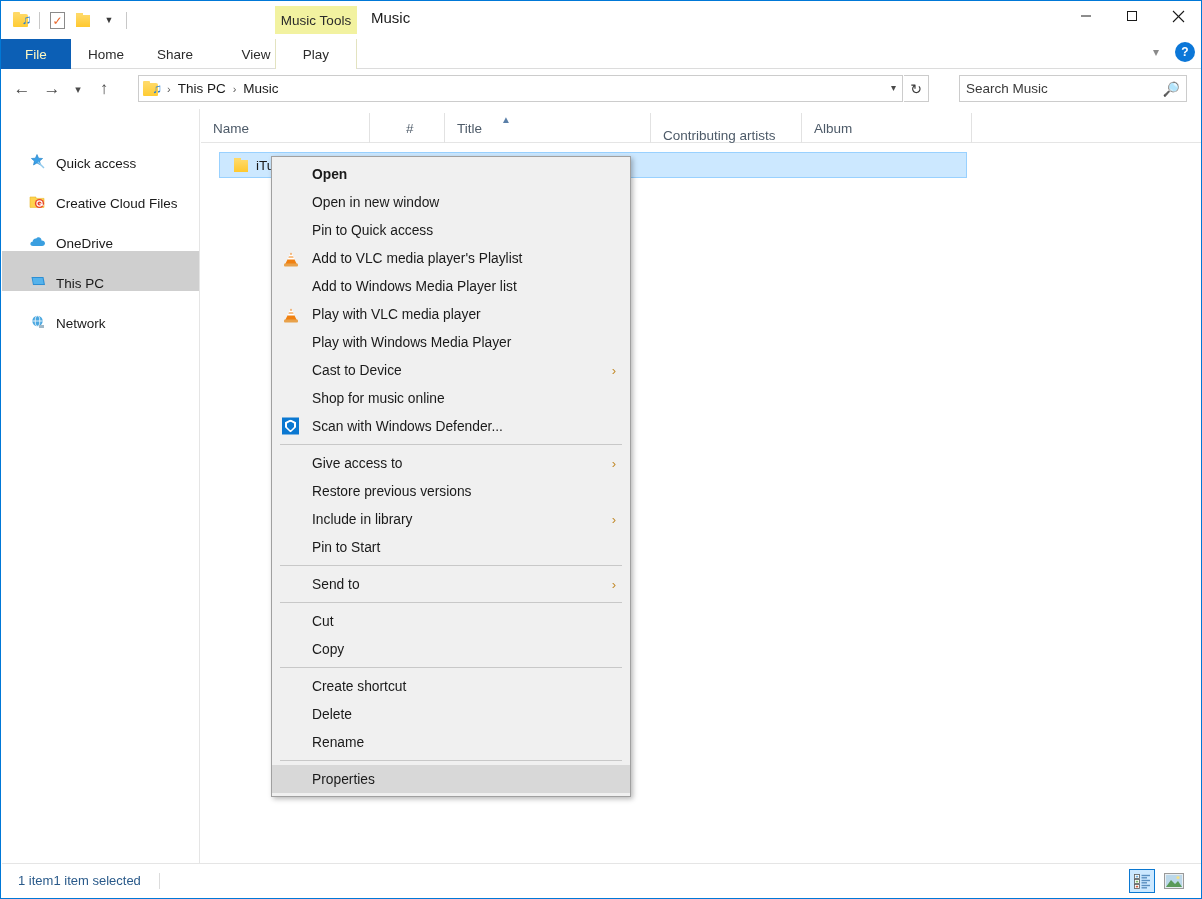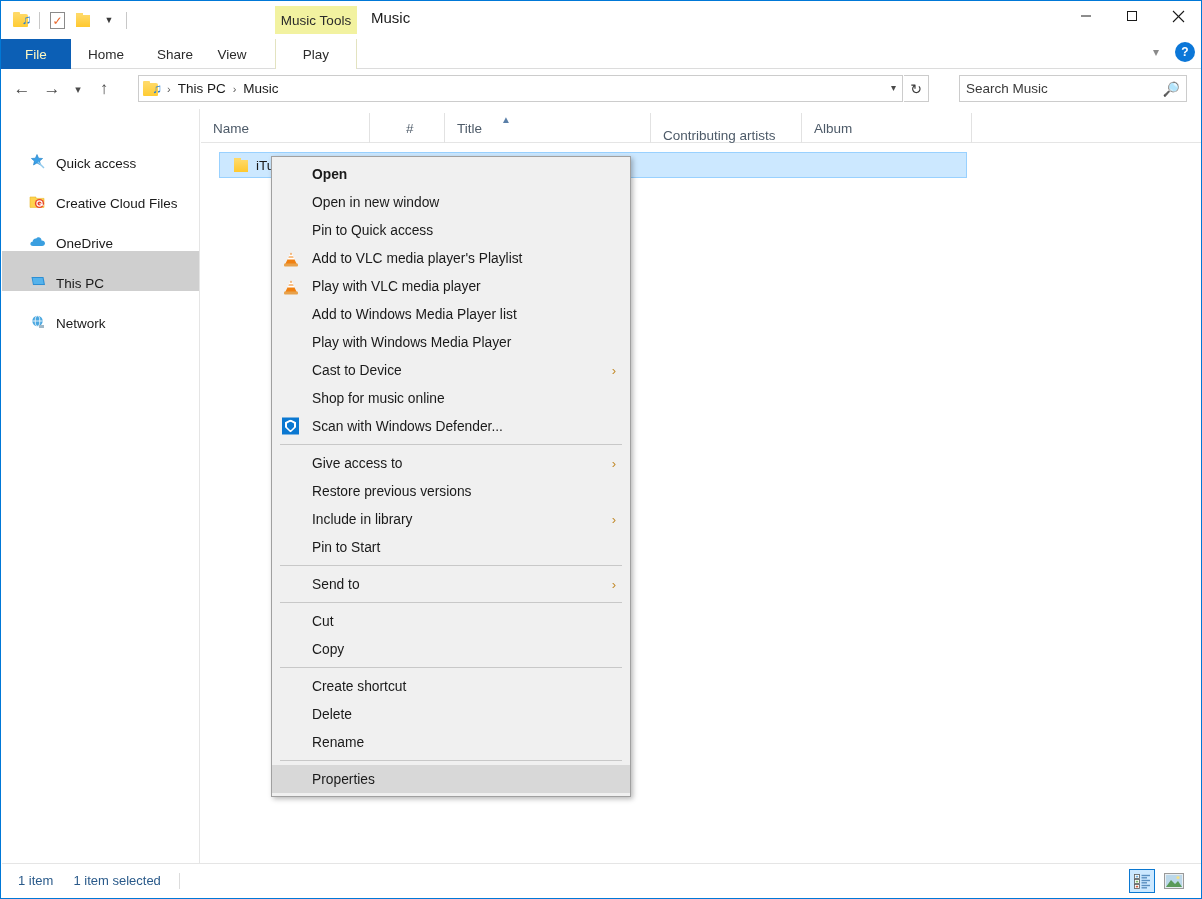--- a/index.html
+++ b/index.html
@@ -76,21 +76,21 @@
     background: #ffffff; border-bottom: 1px solid #dcdcdc;
   }
   .rtab {
     position: absolute; top: 0; height: 30px;
     display: flex; align-items: center; justify-content: center;
     font-size: 13.5px; color: #2b2b2b;
   }
   .rtab.file { left: 0px; width: 70px; background: #0c5fb5; color: #fef9c3; }
   .rtab.home { left: 70px; width: 70px; }
   .rtab.share { left: 140px; width: 68px; }
-  .rtab.view { left: 200px; width: 62px; }
+  .rtab.view { left: 224px; width: 62px; }
   .rtab.play {
     left: 274px; width: 82px; background: #ffffff;
     border-left: 1px solid #e3e3c0; border-right: 1px solid #e3e3c0;
   }
   .ribbon-right { position: absolute; right: 6px; top: 3px; display: flex; align-items: center; gap: 8px; }
   .chev-dn { color: #8a8a8a; font-size: 12px; width: 22px; text-align: center; }
   .help-btn {
     width: 20px; height: 20px; border-radius: 50%; background: #0c77d8;
     color: #fff; font-size: 12px; font-weight: bold;
     display: flex; align-items: center; justify-content: center;
@@ -165,21 +165,21 @@
   .frow .ico-newfolder { width: 14px; height: 14px; }
 
   
   .statusbar {
     position: absolute; left: 1px; bottom: 1px; width: 1199px; height: 34px;
     background: #ffffff; border-top: 1px solid #e5e5e5;
     display: flex; align-items: center;
   }
   .st-text { font-size: 13px; color: #2a5a8a; }
   .st-1 { margin-left: 16px; }
-  .st-2 { margin-left: 20px; }
+  .st-2 { }
   .st-sep { width: 1px; height: 16px; background: #dcdcdc; margin-left: 18px; }
   .viewbtns { position: absolute; right: 14px; top: 5px; display: flex; gap: 6px; }
   .vbtn { width: 26px; height: 24px; display: flex; align-items: center; justify-content: center; }
   .vbtn.active { background: #cce8ff; border: 1px solid #0b78d1; }
 
   
   .ctxmenu {
     position: absolute; left: 270px; top: 155px; width: 360px;
     background: #f0f0f0; border: 1px solid #a0a0a0;
     box-shadow: 2px 2px 5px rgba(0,0,0,0.28);
@@ -417,32 +417,32 @@
         <span class="cone">
             <i class="c1"></i>
             <i class="s1"></i>
             <i class="s2"></i>
             <i class="base"></i>
           </span>
       </span>
       <span>Add to VLC media player's Playlist</span>
     </div>
     <div class="mi">
+      <span>Add to Windows Media Player list</span>
+    </div>
+    <div class="mi">
       <span class="micon">
         <span class="cone">
             <i class="c1"></i>
             <i class="s1"></i>
             <i class="s2"></i>
             <i class="base"></i>
           </span>
       </span>
       <span>Play with VLC media player</span>
-    </div>
-    <div class="mi">
-      <span>Add to Windows Media Player list</span>
     </div>
     <div class="mi">
       <span>Play with Windows Media Player</span>
     </div>
     <div class="mi">
       <span>Cast to Device</span>
       <span class="arrow">›</span>
     </div>
     <div class="mi">
       <span>Shop for music online</span>

